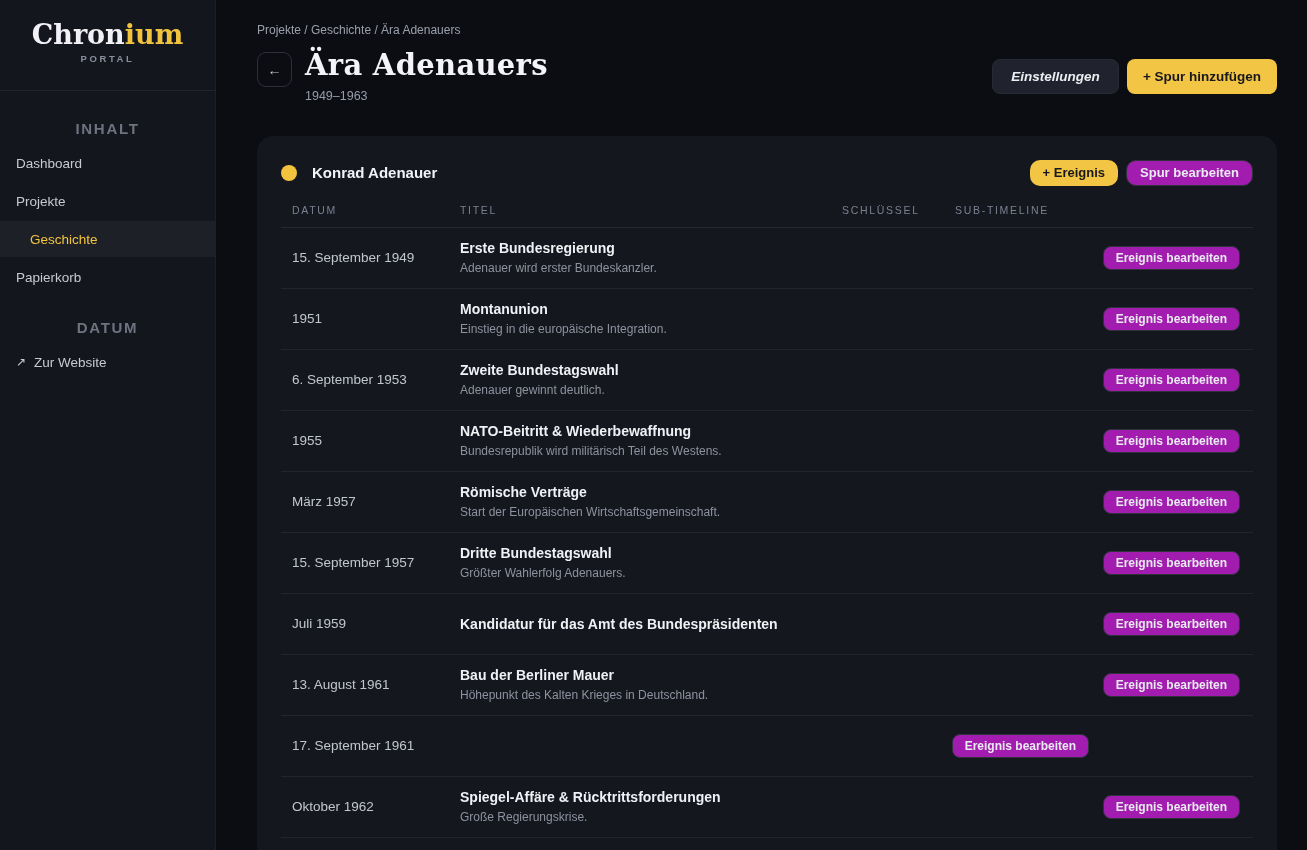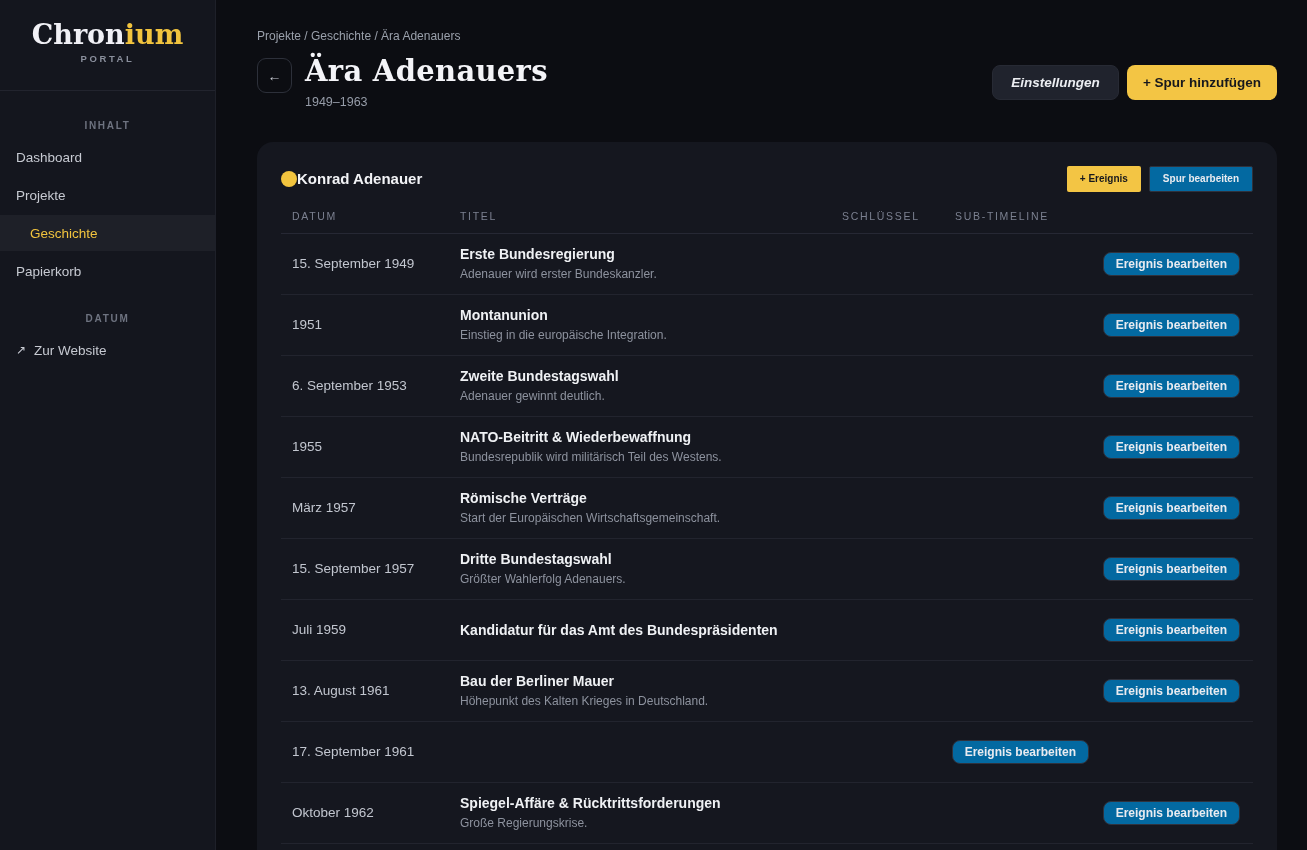--- a/index.html
+++ b/index.html
@@ -7,48 +7,48 @@
   body { background:#0c0d12; font-family:"Liberation Sans",sans-serif; }
   .app { display:flex; width:100%; height:100%; }
 
   
   .sidebar { width:216px; min-width:216px; height:100%; background:#14161e; border-right:1px solid #1e2029;text-align:center; }
   .logo-block { height:91px; padding:20px 16px 0; border-bottom:1px solid #22242e; cursor:pointer; }
   .logo { font-family:"DejaVu Serif",serif; font-weight:bold; font-size:27px; line-height:1.1; color:#f1f1f6; }
   .logo-accent { color:#f2c43e; }
   .logo-sub { font-size:9.5px; font-weight:600; letter-spacing:2.6px; color:#8a8f9c; margin-top:3px; }
   nav { padding-top:22px; }
-  .nav-section-label { padding:7px 23px; font-size:10px; font-weight:bold; letter-spacing:1.7px; color:#6e7380; }
+  .nav-section-label { padding:7px 23px; font-size:15px; font-weight:bold; letter-spacing:1.7px; color:#6e7380; }
   .nav-item { height:38px; display:flex; align-items:center; padding:0 16px; font-size:13.5px; color:#c7cad2; cursor:pointer; }
   .nav-item.active { background:#1e2028; color:#f2c43e; padding-left:30px; height:36px; margin:1px 0; }
   .nav-section-label.system { margin-top:16px; }
   .ext-icon { margin-right:8px; font-size:12px; color:#c7cad2; }
 
   
-  .main { flex:1; padding:29px 30px 0 41px; overflow:hidden; }
+  .main { flex:1; padding:23px 30px 0 41px; overflow:hidden; }
   .breadcrumb { font-size:12px; color:#9aa0ab; cursor:pointer; }
   .page-header { display:flex; justify-content:space-between; align-items:flex-start; margin-top:13px; }
   .ph-left { display:flex; gap:13px; align-items:flex-start; }
   .back-btn { width:35px; height:35px; margin-top:2px; border-radius:9px; background:transparent;
               border:1px solid #2d303a; color:#c7cad2; font-size:14px; cursor:pointer; font-family:inherit; }
   .page-title { font-family:"DejaVu Serif",serif; font-weight:bold; font-size:29px; line-height:1.1;
                 color:#f4f4f8; letter-spacing:0.3px; }
   .page-subtitle { font-size:12.5px; color:#969ca8; margin-top:7px; }
   .ph-actions { display:flex; gap:8px; margin-top:9px; }
 
   .btn { border-radius:8px; font-family:inherit; cursor:pointer; border:none; white-space:nowrap; }
   .btn-dark { background:#20232d; border:1px solid #272a34; color:#eceef2; font-size:13.5px; font-weight:600; height:35px; padding:0 18px;font-style:italic; }
   .btn-yellow { background:#f3c544; color:#17181d; font-weight:bold; font-size:13.5px; height:35px; padding:0 16px; }
-  .btn.sm { height:26px; font-size:10px; border-radius:2px; padding:0 13px; }
-  .btn-outline { background:#0369a1; border:1px solid #2f323d; color:#e9ebf0; font-weight:600; }
+  .btn.sm { height:26px; font-size:13px; border-radius:10px; padding:0 13px; }
+  .btn-outline { background:#a21caf; border:1px solid #2f323d; color:#e9ebf0; font-weight:600; }
   .row-btn { height:24px; font-size:12px; padding:0 12px; }
 
   
   .card { margin-top:33px; background:#15171f; border-radius:16px; height:1200px; }
-  .card-head { display:flex; align-items:center; padding:24px 24px 0; }
+  .card-head { display:flex; align-items:center; gap:15px; padding:24px 24px 0; }
   .dot { width:16px; height:16px; border-radius:50%; background:#f2c43e; flex:none; }
   .track-name { font-size:15px; font-weight:bold; color:#f2f3f6; }
   .card-actions { margin-left:auto; display:flex; gap:8px; }
 
   .thead, .row { display:grid; grid-template-columns:179px 382px 113px 147px 1fr; margin:0 24px; }
   .thead { margin-top:18px; padding-bottom:11px; border-bottom:1px solid #262834; }
   .th { font-size:10.5px; font-weight:normal; letter-spacing:1.7px; color:#7b8090; }
   .th-date { padding-left:11px; }
   .row { height:61px; align-items:center; border-bottom:1px solid #22242e; }
   .cell-date { padding-left:11px; font-size:13.5px; color:#c2c6cf; }

